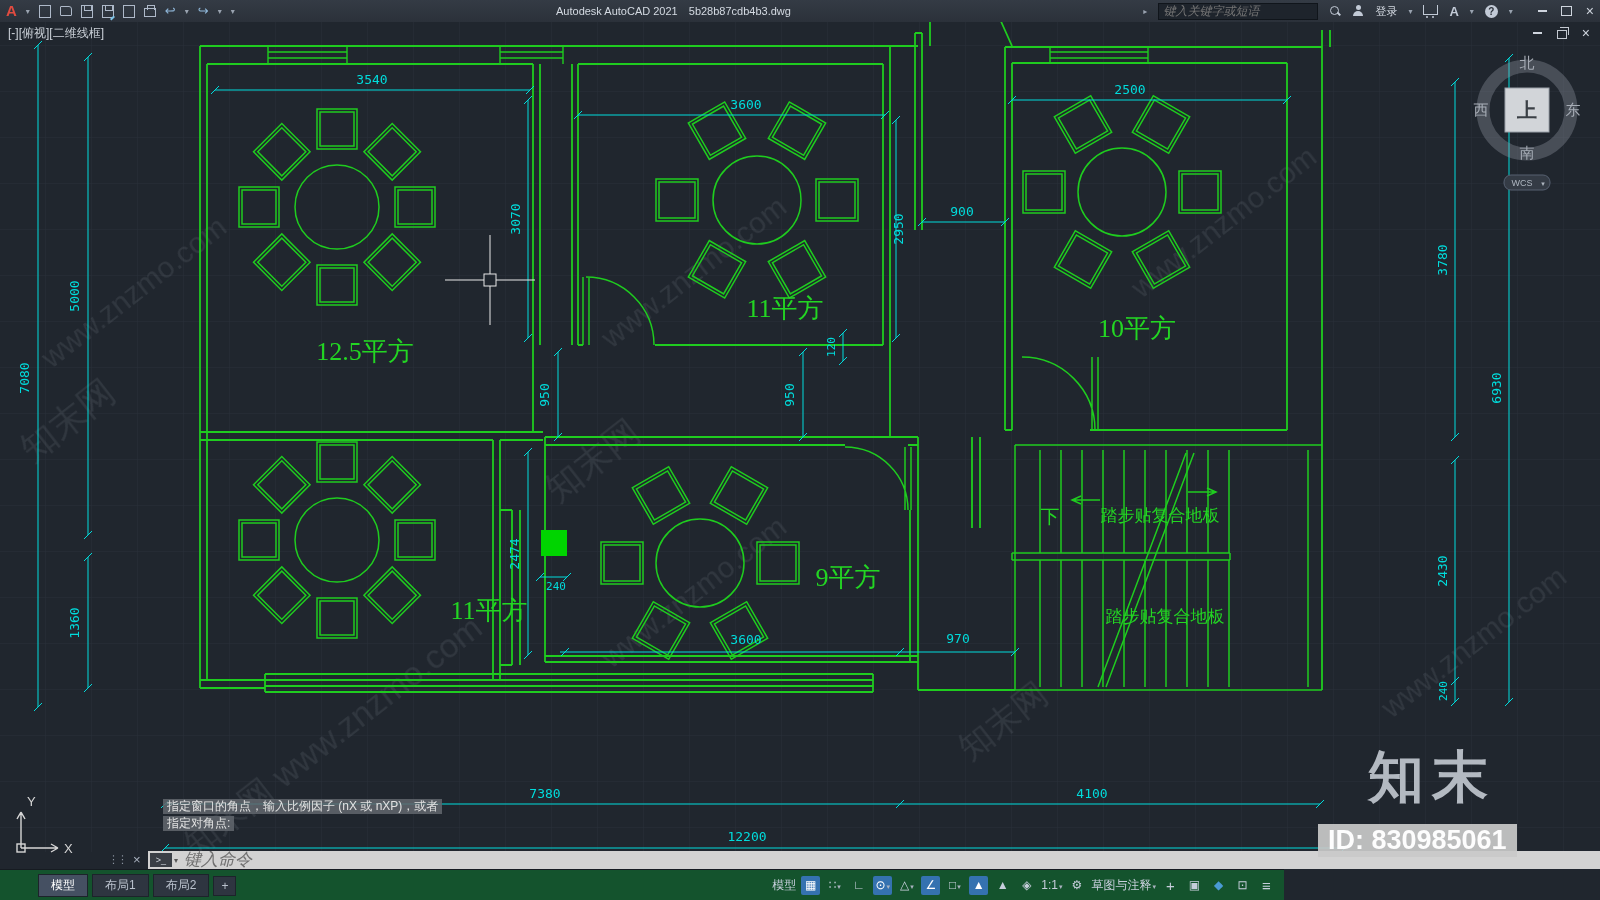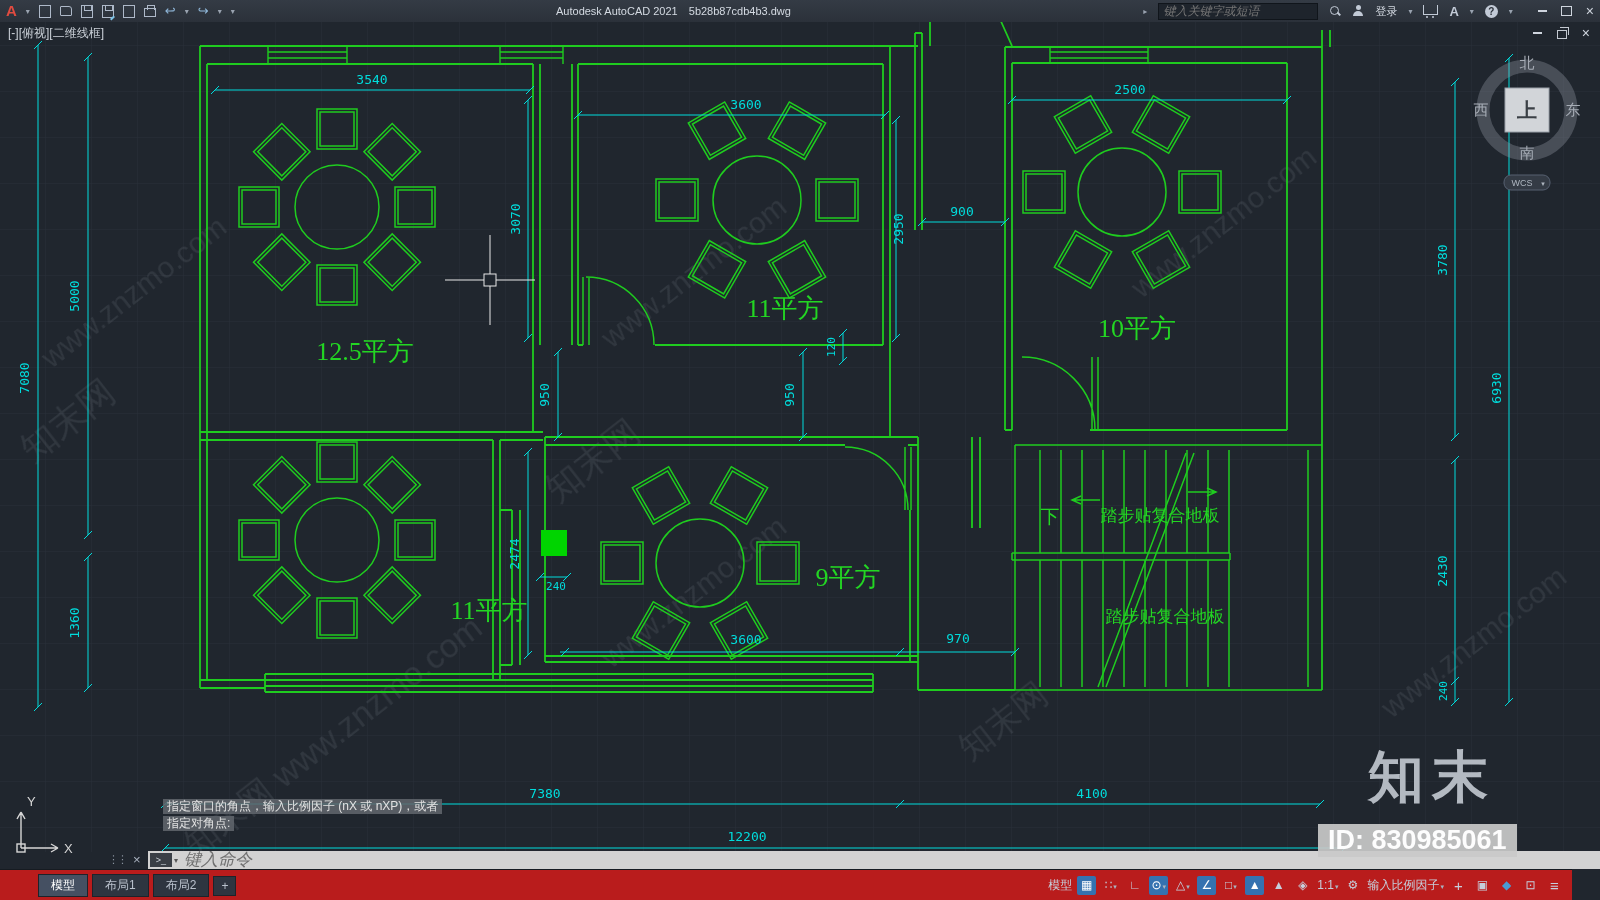--- a/index.html
+++ b/index.html
@@ -58,21 +58,21 @@
   .cmd-x{font-size:13px;color:#aab3c0;}
   .wrench{position:relative;display:inline-block;width:4px;height:11px;background:#9aa3b0;border-radius:2px;transform:rotate(40deg);margin-left:4px;}
   .wrench::before{content:"";position:absolute;left:-2px;top:-4px;width:6px;height:5px;border:2px solid #9aa3b0;border-radius:50%;background:#20262e;}
   #cmd-field{position:absolute;left:148px;top:0;right:0;height:18px;background:#d2d2d2;display:flex;align-items:center;}
   #cmd-icon{width:22px;height:14px;background:#3a3f46;color:#cfd5dc;font-size:9px;line-height:14px;text-align:center;margin-left:2px;}
   #cmd-caret{color:#555;font-size:8px;margin:0 4px 0 2px;}
   #cmd-input{flex:1;border:none;background:transparent;outline:none;font-size:17px;color:#333;height:16px;}
   #cmd-input::placeholder{color:#707070;font-style:italic;}
 
   
-  #bottombar{position:absolute;left:0;top:869px;width:1572px;height:31px;background:#b91c1c;border-top:1px solid #161b21;
+  #bottombar{position:absolute;left:0;top:869px;width:1284px;height:31px;background:#14532d;border-top:1px solid #161b21;
     z-index:32;display:flex;align-items:center;justify-content:space-between;}
   #tabs{display:flex;align-items:center;gap:4px;margin-left:38px;}
   .tab{padding:2px 12px;font-size:12px;color:#b9c1cc;background:#2e3540;border:1px solid #1d232b;}
   .tab.active{background:#46506100;background:#455062;color:#fff;}
   .tab.plus{padding:2px 7px;}
   #statusicons{display:flex;align-items:center;gap:5px;margin-right:8px;font-size:12px;color:#c6cedb;}
   .sic{min-width:19px;height:19px;line-height:19px;text-align:center;border-radius:2px;white-space:nowrap;}
   .sic.active{background:#3572b0;color:#fff;}
   .sic .cr{font-size:7px;color:#aab3c0;margin-left:1px;}
   .ic-grid::before{content:"▦";}
@@ -478,21 +478,21 @@
       <span class="sic ic-ortho"></span>
       <span class="sic active ic-polar"><span class="cr">▾</span></span>
       <span class="sic ic-iso"><span class="cr">▾</span></span>
       <span class="sic active ic-annot"></span>
       <span class="sic ic-osnap"><span class="cr">▾</span></span>
       <span class="sic active ic-annovis"></span>
       <span class="sic ic-annoauto"></span>
       <span class="sic ic-annoscale"></span>
       <span class="sic"><span>1:1</span><span class="cr">▾</span></span>
       <span class="sic ic-gear"></span>
-      <span class="sic"><span>输入比例因子</span><span class="cr">▾</span></span>
+      <span class="sic"><span>草图与注释</span><span class="cr">▾</span></span>
       <span class="sic ic-plus"></span>
       <span class="sic ic-isolate"></span>
       <span class="sic ic-hw"></span>
       <span class="sic ic-clean"></span>
       <span class="sic ic-menu"></span>
     </div>
   </div>
 
 </div>
 

